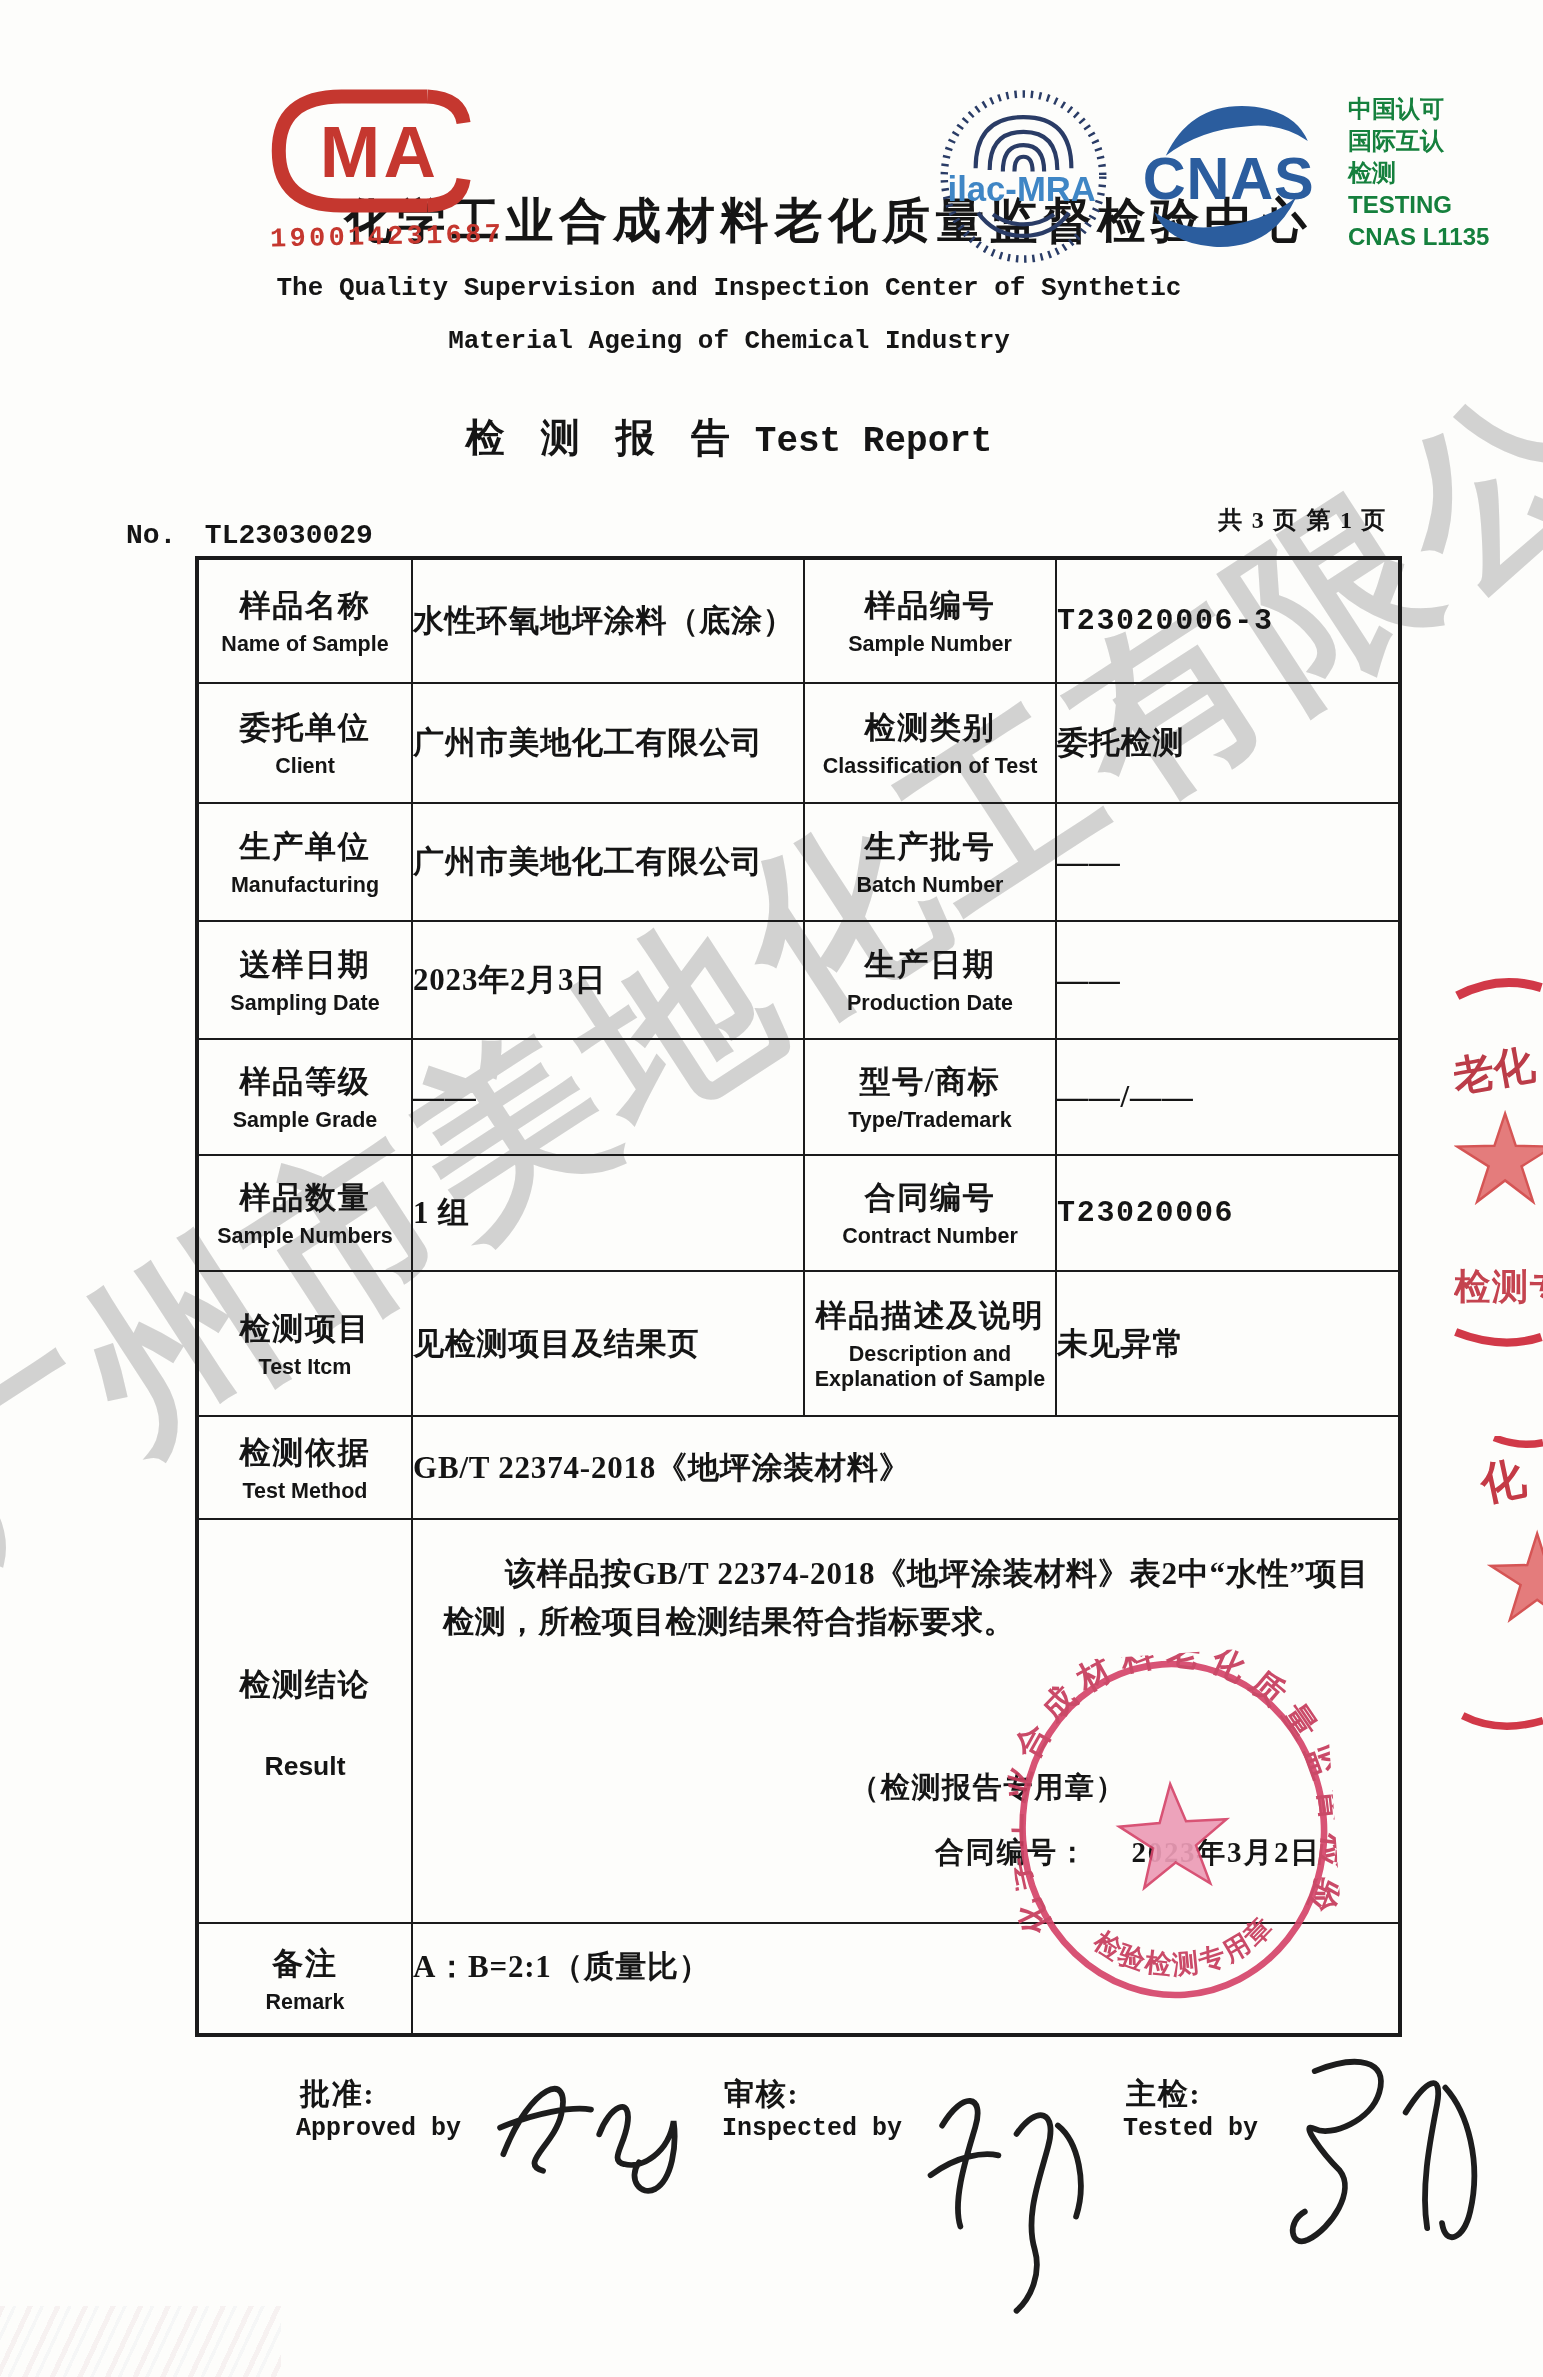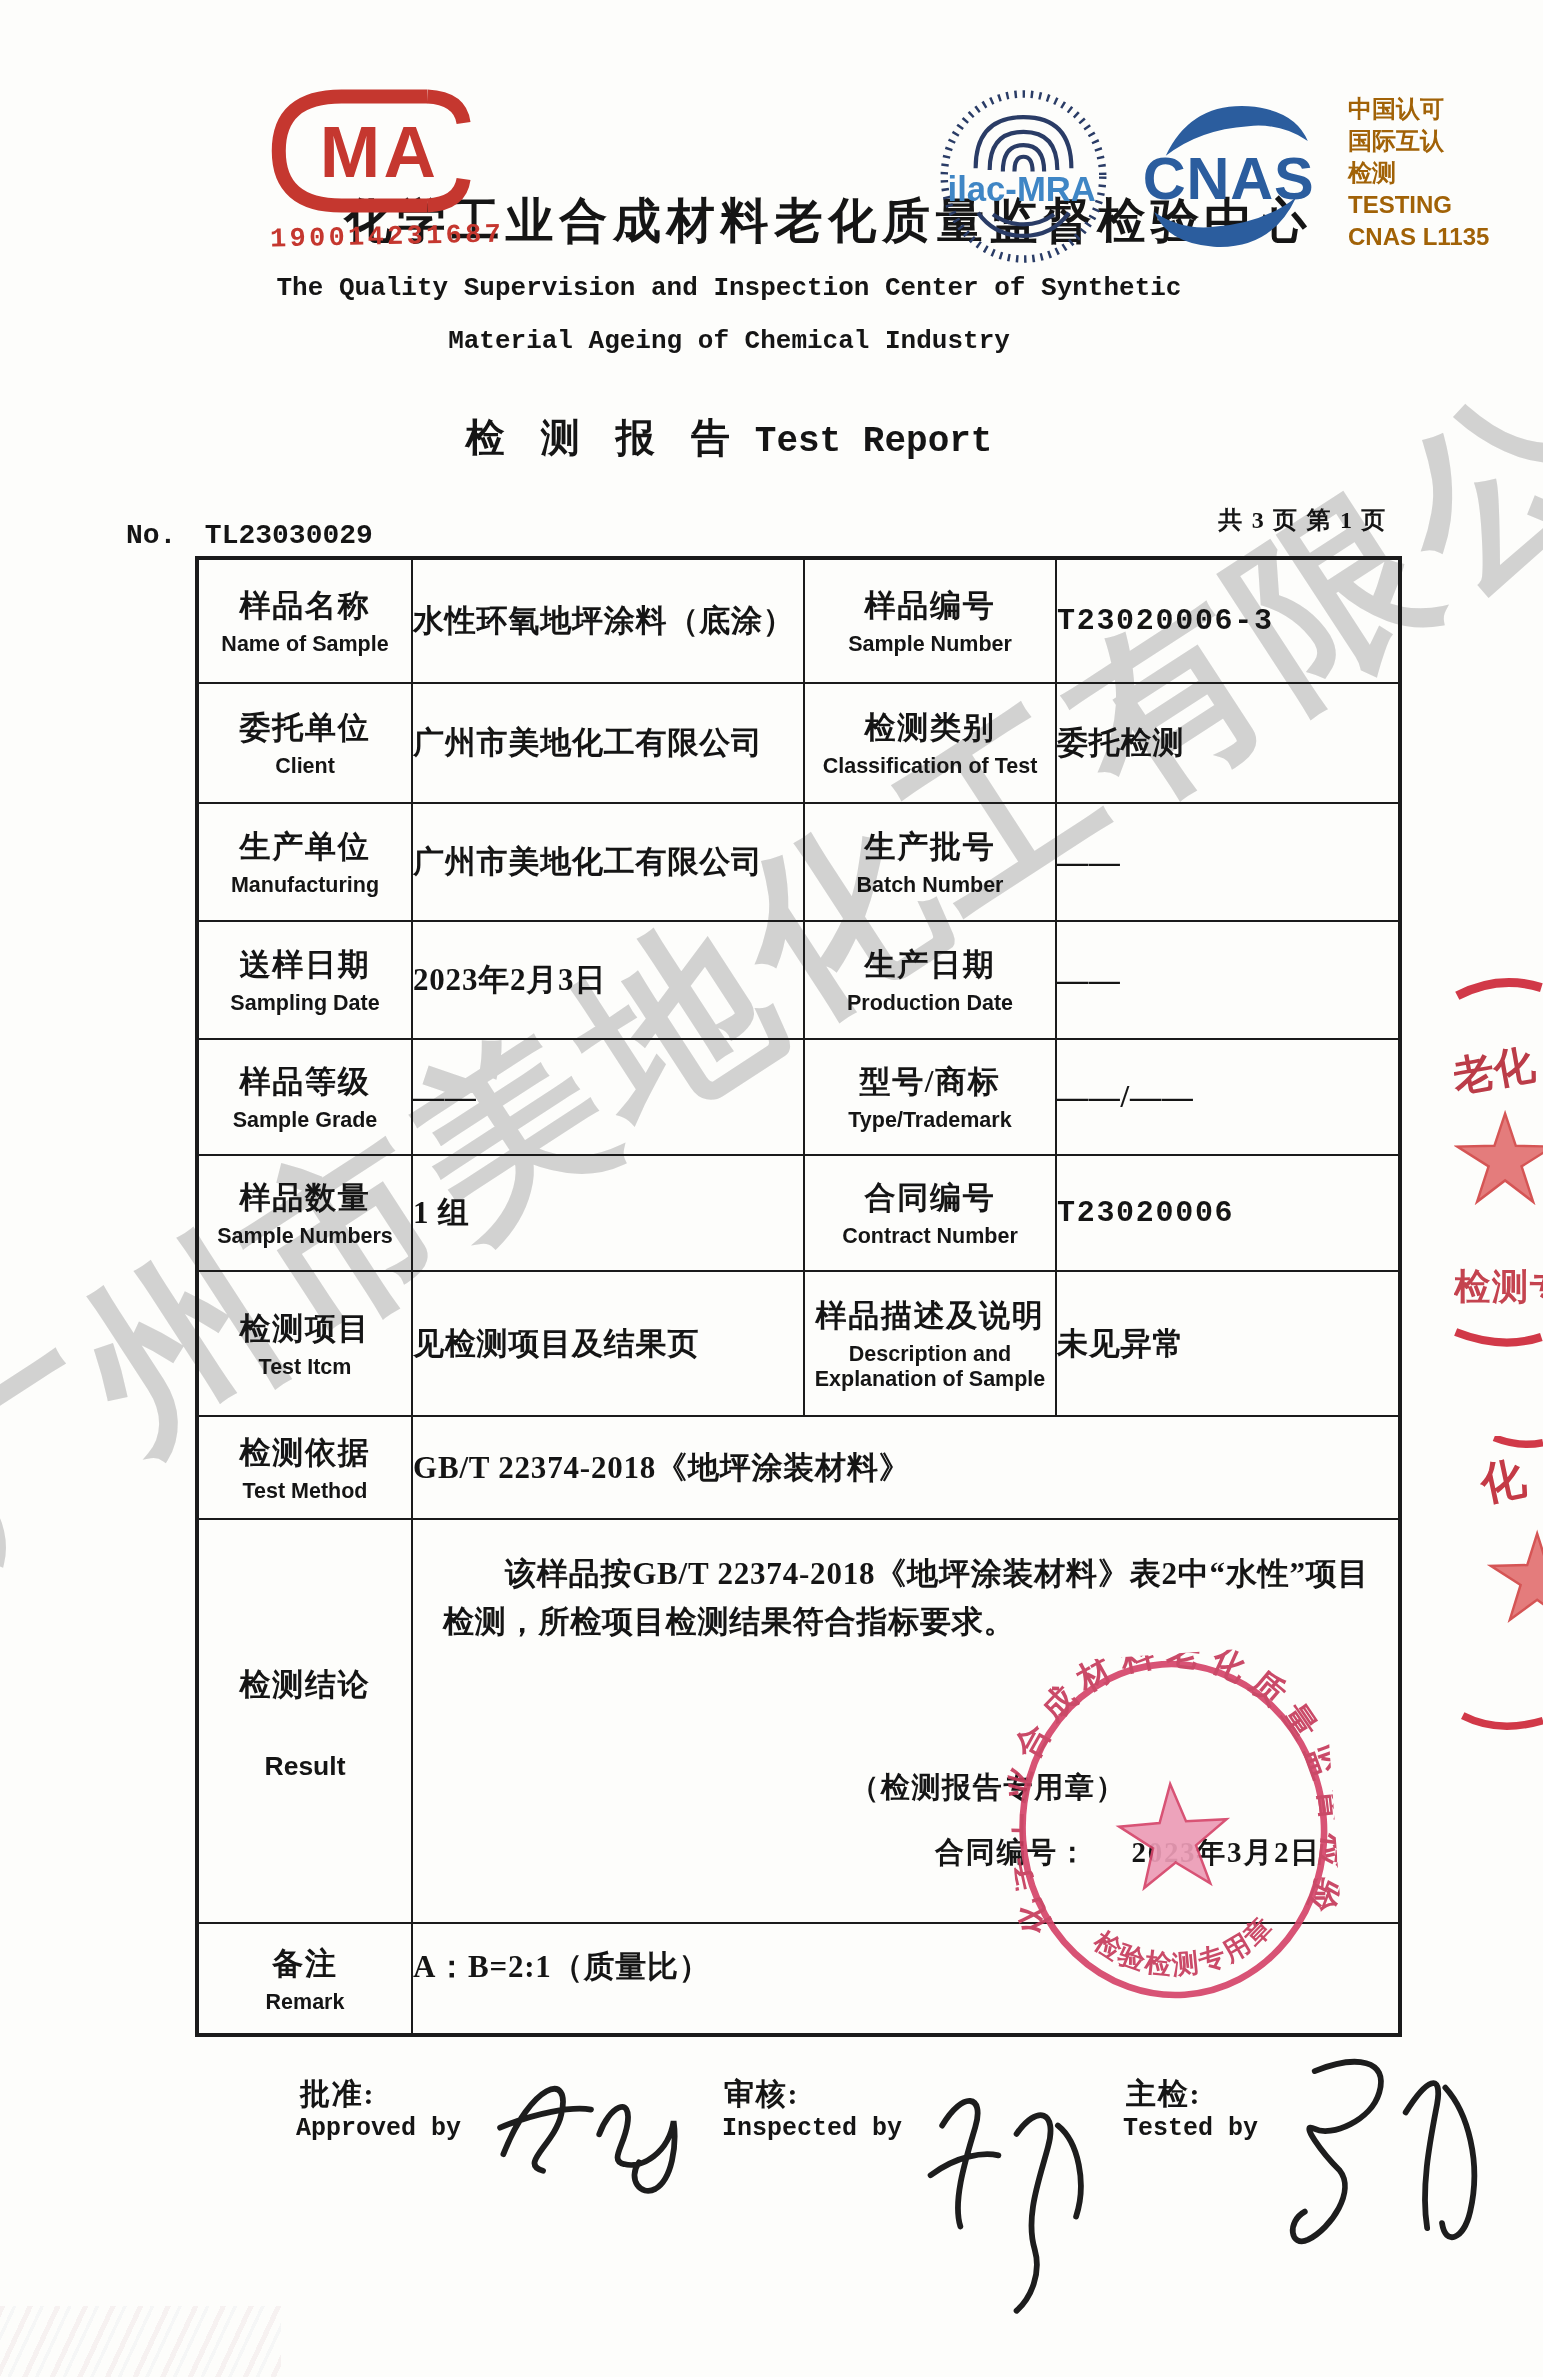--- a/index.html
+++ b/index.html
@@ -20,21 +20,21 @@
   .cma-number{left:270px;top:222px;font-family:"Liberation Mono",monospace;font-weight:bold;
     font-size:27px;letter-spacing:3.3px;color:#c5372f;z-index:3;transform:rotate(-1.2deg);}
   .title-cn{left:344px;top:189px;font-size:48px;font-weight:bold;letter-spacing:5.8px;
     white-space:nowrap;z-index:2;}
   .sub-en{left:50px;top:273px;width:1358px;text-align:center;z-index:2;
     font-family:"Liberation Mono",monospace;font-weight:bold;font-size:26px;}
   .sub-en2{top:326px;}
   .ilac{left:938px;top:89px;width:171px;height:175px;z-index:3;}
   .cnas{left:1141px;top:98px;width:180px;height:157px;z-index:3;}
   .accred{left:1348px;top:93px;z-index:3;font-family:"Liberation Sans",sans-serif;
-    font-weight:bold;font-size:24px;line-height:32px;color:#a16207;}
+    font-weight:bold;font-size:24px;line-height:32px;color:#15803d;}
   
   .report-title{left:50px;top:411px;width:1358px;text-align:center;z-index:2;white-space:nowrap;}
   .report-title .cn{font-size:39px;font-weight:bold;letter-spacing:13.2px;}
   .report-title .en{font-family:"Liberation Mono",monospace;font-weight:bold;font-size:36px;margin-left:8.3px;}
   .no-line{left:126px;top:520px;font-family:"Liberation Mono",monospace;font-weight:bold;font-size:28px;z-index:2;}
   .pagination{left:1101px;top:504px;width:286px;text-align:right;font-size:24px;font-weight:bold;z-index:2;letter-spacing:1.7px;}
   
   table.report{position:absolute;left:195px;top:556px;width:1204px;border-collapse:collapse;
     z-index:2;table-layout:fixed;background:transparent;}
   table.report td{border:2.5px solid #1b1b1b;padding:0;vertical-align:middle;background:transparent;}

